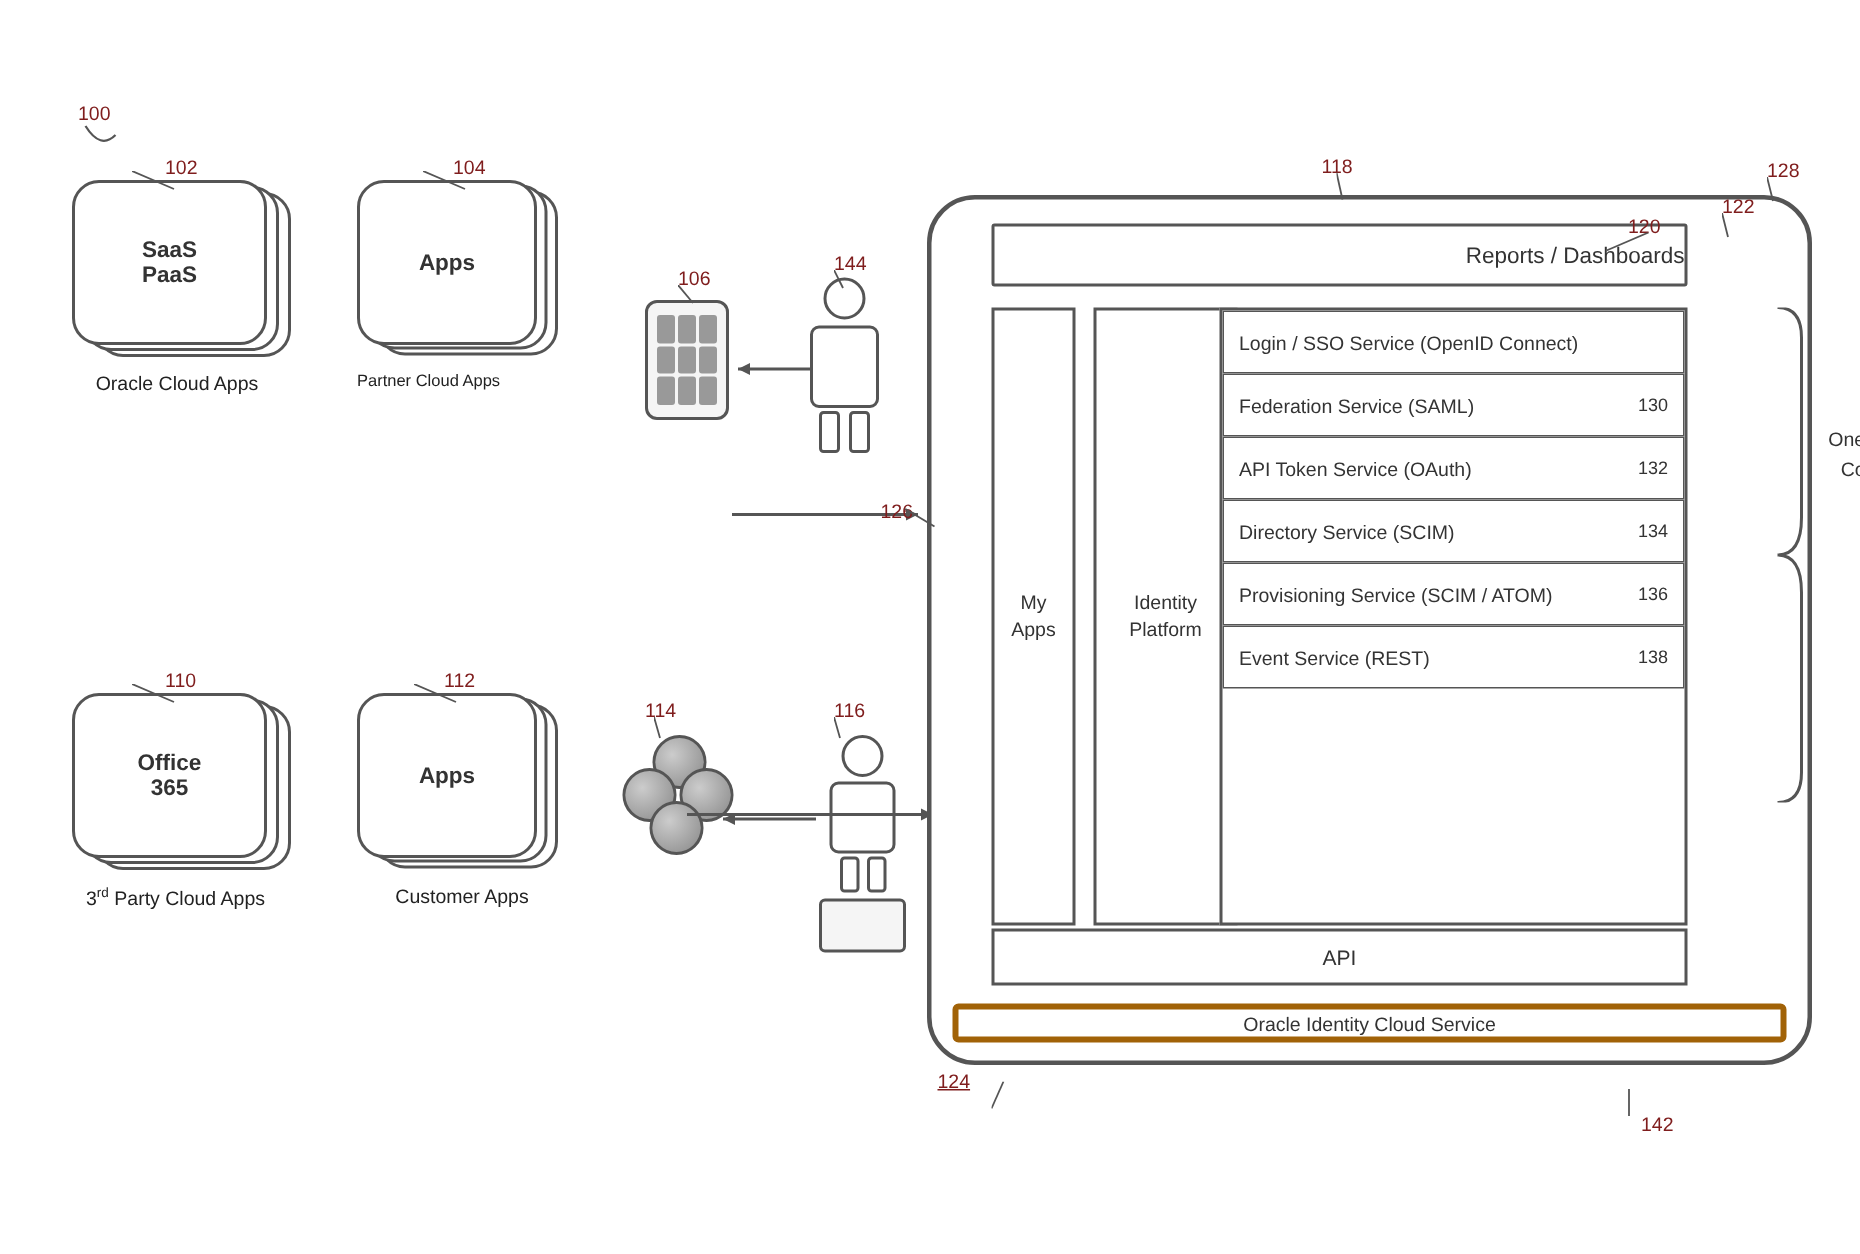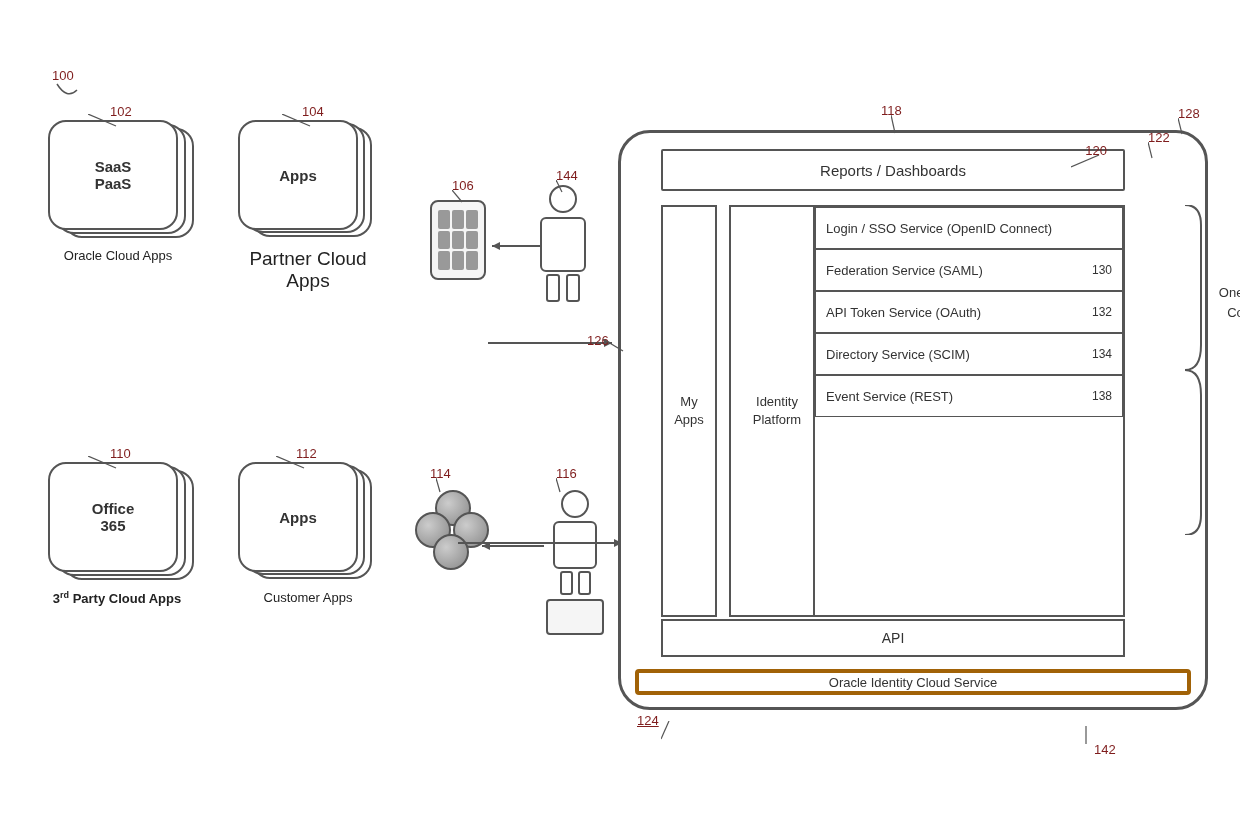--- a/index.html
+++ b/index.html
@@ -101,21 +101,21 @@
   <div style="position:absolute; left:238px; top:120px;">
     <div class="card" style="width:120px;height:110px;left:14px;top:7px;"></div>
     <div class="card" style="width:120px;height:110px;left:7px;top:3px;"></div>
     <div class="card card-front" style="width:120px;height:110px;left:0;top:0;">Apps</div>
   </div>
 
   <div class="ref-num" style="left:302px;top:104px;">104</div>
   <svg style="position:absolute;left:282px;top:114px;" width="30" height="14">
     <line x1="0" y1="0" x2="28" y2="12" stroke="#555" stroke-width="1.2"></line>
   </svg>
-  <div style="position:absolute;left:238px;top:248px;font-size:19px;color:#222;text-align:center;width:140px;">Partner Cloud Apps</div>
+  <div style="position:absolute;left:238px;top:248px;font-size:11px;color:#222;text-align:left;width:140px;">Partner Cloud Apps</div>
 
   <div style="position:absolute;left:430px;top:200px;">
     <div style="width:56px;height:80px;border:2px solid #555;border-radius:8px;background:#f5f5f5;position:relative;">
 
       <div style="position:absolute;top:8px;left:6px;right:6px;bottom:8px;display:grid;grid-template-columns:repeat(3,1fr);gap:2px;">
         <div style="background:#999;border-radius:2px;"></div>
         <div style="background:#999;border-radius:2px;"></div>
         <div style="background:#999;border-radius:2px;"></div>
         <div style="background:#999;border-radius:2px;"></div>
         <div style="background:#999;border-radius:2px;"></div>
@@ -160,21 +160,21 @@
     <div class="card" style="width:130px;height:110px;left:16px;top:8px;"></div>
     <div class="card" style="width:130px;height:110px;left:8px;top:4px;"></div>
     <div class="card card-front" style="width:130px;height:110px;left:0;top:0;">Office<br>365</div>
   </div>
 
   <div class="ref-num" style="left:110px;top:446px;">110</div>
   <svg style="position:absolute;left:88px;top:456px;" width="30" height="14">
     <line x1="0" y1="0" x2="28" y2="12" stroke="#555" stroke-width="1.2"></line>
   </svg>
 
-  <div style="position:absolute;left:32px;top:590px;font-size:13px;color:#222;text-align:center;width:170px;font-weight:bold;">
+  <div style="position:absolute;left:32px;top:590px;font-size:13px;color:#222;text-align:center;width:170px;">
     3<span class="superscript">rd</span> Party Cloud Apps
   </div>
 
   <div style="position:absolute;left:238px;top:462px;">
     <div class="card" style="width:120px;height:110px;left:14px;top:7px;"></div>
     <div class="card" style="width:120px;height:110px;left:7px;top:3px;"></div>
     <div class="card card-front" style="width:120px;height:110px;left:0;top:0;">Apps</div>
   </div>
 
   <div class="ref-num" style="left:296px;top:446px;">112</div>
@@ -223,39 +223,39 @@
     <polygon points="124,8 116,4 116,12" fill="#555"></polygon>
   </svg>
 
   <svg style="position:absolute;left:458px;top:535px;" width="170" height="16">
     <line x1="0" y1="8" x2="164" y2="8" stroke="#555" stroke-width="2"></line>
     <polygon points="164,8 156,4 156,12" fill="#555"></polygon>
   </svg>
 
   <div style="position:absolute;left:618px;top:130px;width:590px;height:580px;border:3px solid #555;border-radius:32px;background:#fff;">
 
-    <div style="position:absolute;left:40px;top:16px;right:80px;height:42px;border:2px solid #555;display:flex;align-items:center;justify-content:center;font-size:15px;color:#333;border-radius:2px;background:#fff;">
+    <div style="position:absolute;left:40px;top:16px;right:80px;height:42px;border:2px solid #555;display:flex;align-items:center;justify-content:flex-end;font-size:15px;color:#333;border-radius:2px;background:#fff;">
       <span>Reports / Dashboards</span>
     </div>
 
     <div class="ref-num" style="position:absolute;right:98px;top:10px;">120</div>
     <svg style="position:absolute;right:104px;top:22px;" width="30" height="14">
       <line x1="28" y1="0" x2="0" y2="12" stroke="#555" stroke-width="1.2"></line>
     </svg>
 
     <div class="ref-num" style="position:absolute;left:260px;top:-30px;">118</div>
     <svg style="position:absolute;left:270px;top:-18px;" width="20" height="20">
       <line x1="0" y1="0" x2="4" y2="18" stroke="#555" stroke-width="1.2"></line>
     </svg>
 
     <div style="position:absolute;left:40px;top:72px;width:56px;bottom:90px;border:2px solid #555;display:flex;align-items:center;justify-content:center;background:#fff;">
       <span style="font-size:13px;color:#333;text-align:center;line-height:1.4;writing-mode:horizontal-tb;">My<br>Apps</span>
     </div>
 
-    <div class="ref-num" style="position:absolute;left:16px;top:580px;text-decoration:underline;">124</div>
+    <div class="ref-num" style="position:absolute;left:4px;top:580px;text-decoration:underline;">124</div>
     <svg style="position:absolute;left:40px;top:588px;" width="16" height="20">
       <line x1="0" y1="18" x2="8" y2="0" stroke="#555" stroke-width="1.2"></line>
     </svg>
 
     <div class="ref-num" style="position:absolute;left:-34px;top:200px;">126</div>
     <svg style="position:absolute;left:-18px;top:206px;" width="22" height="14">
       <line x1="0" y1="0" x2="20" y2="12" stroke="#555" stroke-width="1.2"></line>
     </svg>
 
     <div style="position:absolute;left:108px;top:72px;width:96px;bottom:90px;border:2px solid #555;display:flex;align-items:center;justify-content:center;background:#fff;">
@@ -272,20 +272,24 @@
         <span>Federation Service (SAML)</span>
         <span class="row-ref">130</span>
       </div>
       <div class="service-row" style="height:42px;border-bottom:1.5px solid #555;">
         <span>API Token Service (OAuth)</span>
         <span class="row-ref">132</span>
       </div>
       <div class="service-row" style="height:42px;border-bottom:1.5px solid #555;">
         <span>Directory Service (SCIM)</span>
         <span class="row-ref">134</span>
+      </div>
+      <div class="service-row" style="height:42px;border-bottom:1.5px solid #555;">
+        <span>Provisioning Service (SCIM / ATOM)</span>
+        <span class="row-ref">136</span>
       </div>
       <div class="service-row" style="height:42px;border-bottom:1.5px solid #555;">
         <span>Event Service (REST)</span>
         <span class="row-ref">138</span>
       </div>
     </div>
 
     <div style="position:absolute;left:40px;bottom:50px;right:80px;height:38px;border:2px solid #555;display:flex;align-items:center;justify-content:center;font-size:14px;color:#333;background:#fff;">
       <span>API</span>
     </div>

